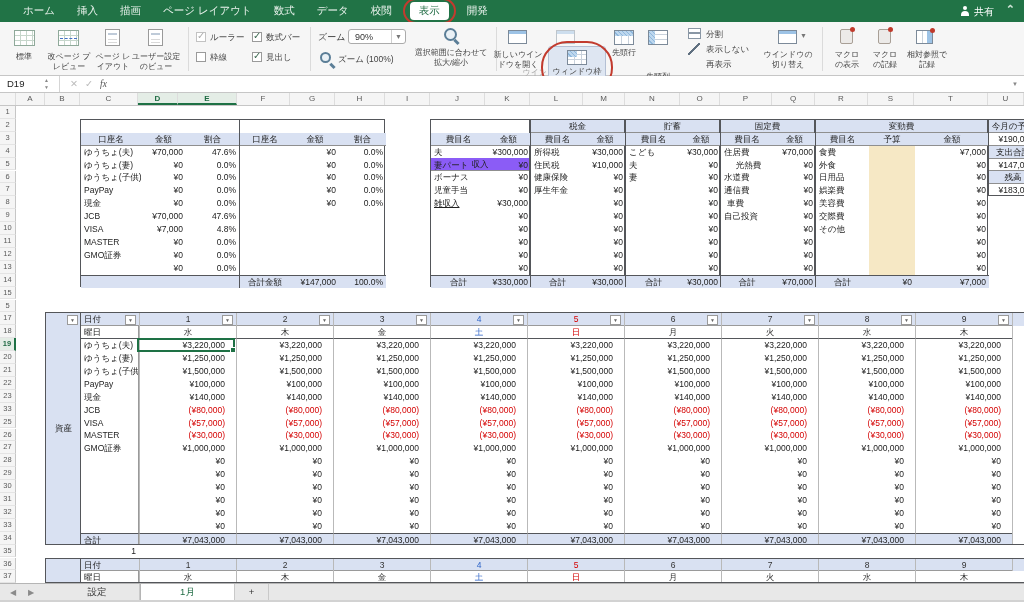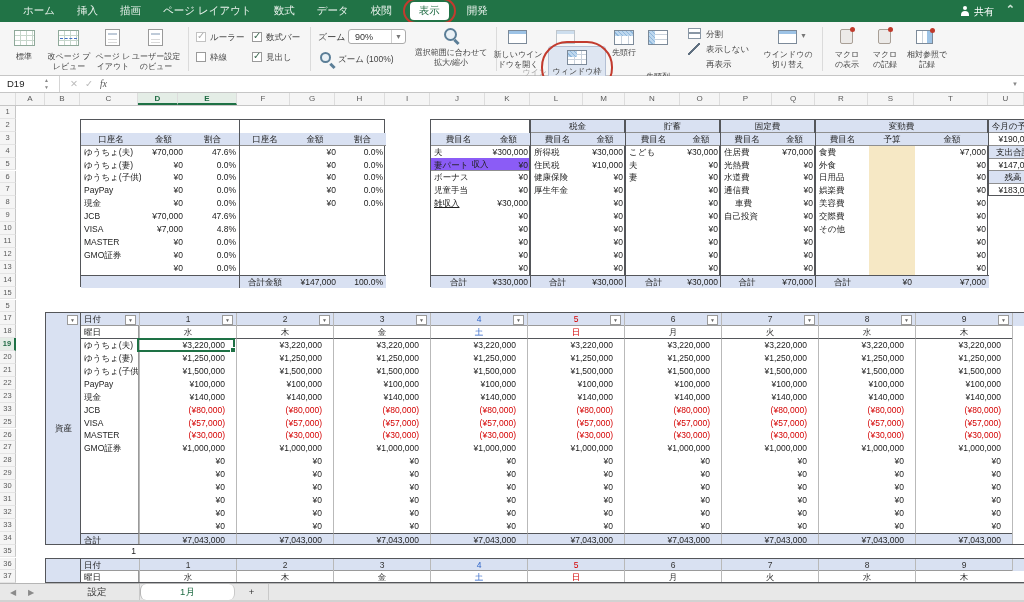--- a/index.html
+++ b/index.html
@@ -397,27 +397,27 @@
         <div class="c" style="left: 55px; top: 141.9px; width: 40px; height: 12.9px; text-align: right; padding-right: 3px;">¥0</div>
         <div class="c" style="left: 0px; top: 154.8px; width: 55px; height: 12.9px; background: rgb(217, 225, 242); border-top: 1px solid rgb(84, 86, 90); text-align: center;">合計</div>
         <div class="c" style="left: 55px; top: 154.8px; width: 40px; height: 12.9px; background: rgb(217, 225, 242); border-top: 1px solid rgb(84, 86, 90); text-align: right; padding-right: 3px;">¥30,000</div>
       </div>
       <div class="c" style="left: 720px; top: 12.9px; width: 95px; height: 167.7px; border: 1px solid rgb(84, 86, 90); overflow: visible;">
         <div class="c" style="left: 0px; top: 0px; width: 93px; height: 12.9px; text-align: center; border-bottom: 1px solid rgb(143, 143, 143); background: rgb(217, 225, 242);">固定費</div>
         <div class="c" style="left: 0px; top: 12.9px; width: 52px; height: 12.9px; text-align: center; background: rgb(217, 225, 242); border-bottom: 1px solid rgb(143, 143, 143);">費目名</div>
         <div class="c" style="left: 52px; top: 12.9px; width: 43px; height: 12.9px; text-align: center; background: rgb(217, 225, 242); border-bottom: 1px solid rgb(143, 143, 143);">金額</div>
         <div class="c" style="left: 0px; top: 25.8px; width: 52px; height: 12.9px; text-align: left; padding-left: 3px;">住居費</div>
         <div class="c" style="left: 52px; top: 25.8px; width: 43px; height: 12.9px; text-align: right; padding-right: 3px;">¥70,000</div>
-        <div class="c" style="left: 0px; top: 38.7px; width: 52px; height: 12.9px; text-align: left; padding-left: 3px;">光熱費</div>
+        <div class="c" style="left: 0px; top: 38.7px; width: 52px; height: 12.9px; text-align: center; padding-left: 3px;">光熱費</div>
         <div class="c" style="left: 52px; top: 38.7px; width: 43px; height: 12.9px; text-align: right; padding-right: 3px;">¥0</div>
         <div class="c" style="left: 0px; top: 51.6px; width: 52px; height: 12.9px; text-align: left; padding-left: 3px;">水道費</div>
         <div class="c" style="left: 52px; top: 51.6px; width: 43px; height: 12.9px; text-align: right; padding-right: 3px;">¥0</div>
         <div class="c" style="left: 0px; top: 64.5px; width: 52px; height: 12.9px; text-align: left; padding-left: 3px;">通信費</div>
         <div class="c" style="left: 52px; top: 64.5px; width: 43px; height: 12.9px; text-align: right; padding-right: 3px;">¥0</div>
-        <div class="c" style="left: 0px; top: 77.4px; width: 52px; height: 12.9px; text-align: left; padding-left: 14px;">車費</div>
+        <div class="c" style="left: 0px; top: 77.4px; width: 52px; height: 12.9px; text-align: left; padding-left: 6px;">車費</div>
         <div class="c" style="left: 52px; top: 77.4px; width: 43px; height: 12.9px; text-align: right; padding-right: 3px;">¥0</div>
         <div class="c" style="left: 0px; top: 90.3px; width: 52px; height: 12.9px; text-align: left; padding-left: 3px;">自己投資</div>
         <div class="c" style="left: 52px; top: 90.3px; width: 43px; height: 12.9px; text-align: right; padding-right: 3px;">¥0</div>
         <div class="c" style="left: 0px; top: 103.2px; width: 52px; height: 12.9px; text-align: left; padding-left: 3px;"></div>
         <div class="c" style="left: 52px; top: 103.2px; width: 43px; height: 12.9px; text-align: right; padding-right: 3px;">¥0</div>
         <div class="c" style="left: 0px; top: 116.1px; width: 52px; height: 12.9px; text-align: left; padding-left: 3px;"></div>
         <div class="c" style="left: 52px; top: 116.1px; width: 43px; height: 12.9px; text-align: right; padding-right: 3px;">¥0</div>
         <div class="c" style="left: 0px; top: 129px; width: 52px; height: 12.9px; text-align: left; padding-left: 3px;"></div>
         <div class="c" style="left: 52px; top: 129px; width: 43px; height: 12.9px; text-align: right; padding-right: 3px;">¥0</div>
         <div class="c" style="left: 0px; top: 141.9px; width: 52px; height: 12.9px; text-align: left; padding-left: 3px;"></div>
@@ -696,17 +696,17 @@
         <div class="c" style="left: 869px; top: 0px; width: 97px; height: 12.9px; text-align: center; color: rgb(51, 51, 51); border-left: 1px solid rgb(185, 185, 185); background: transparent;">9</div>
         <div class="c" style="left: 869px; top: 12.9px; width: 97px; height: 12.9px; text-align: center; color: rgb(51, 51, 51); border-left: 1px solid rgb(185, 185, 185);">木</div>
         <div class="c" style="left: 966px; top: 0px; width: 13px; height: 12.9px; background: rgb(217, 225, 242); border-left: 1px solid rgb(185, 185, 185);"></div>
       </div>
     </div>
 
   <div class="sheettabs">
     <span class="navarr" style="left:10px;">◀</span>
     <span class="navarr" style="left:28px;">▶</span>
     <span class="stab" style="left:55px;width:85px;">設定</span>
-    <span class="stab active" style="left:140px;width:95px;border-radius:6px;">1月</span>
+    <span class="stab active" style="left:140px;width:95px;">1月</span>
     <span class="stab" style="left:235px;width:34px;">+</span>
   </div>
   <div class="bstrip"></div>
 </div>
 
 </body></html>

